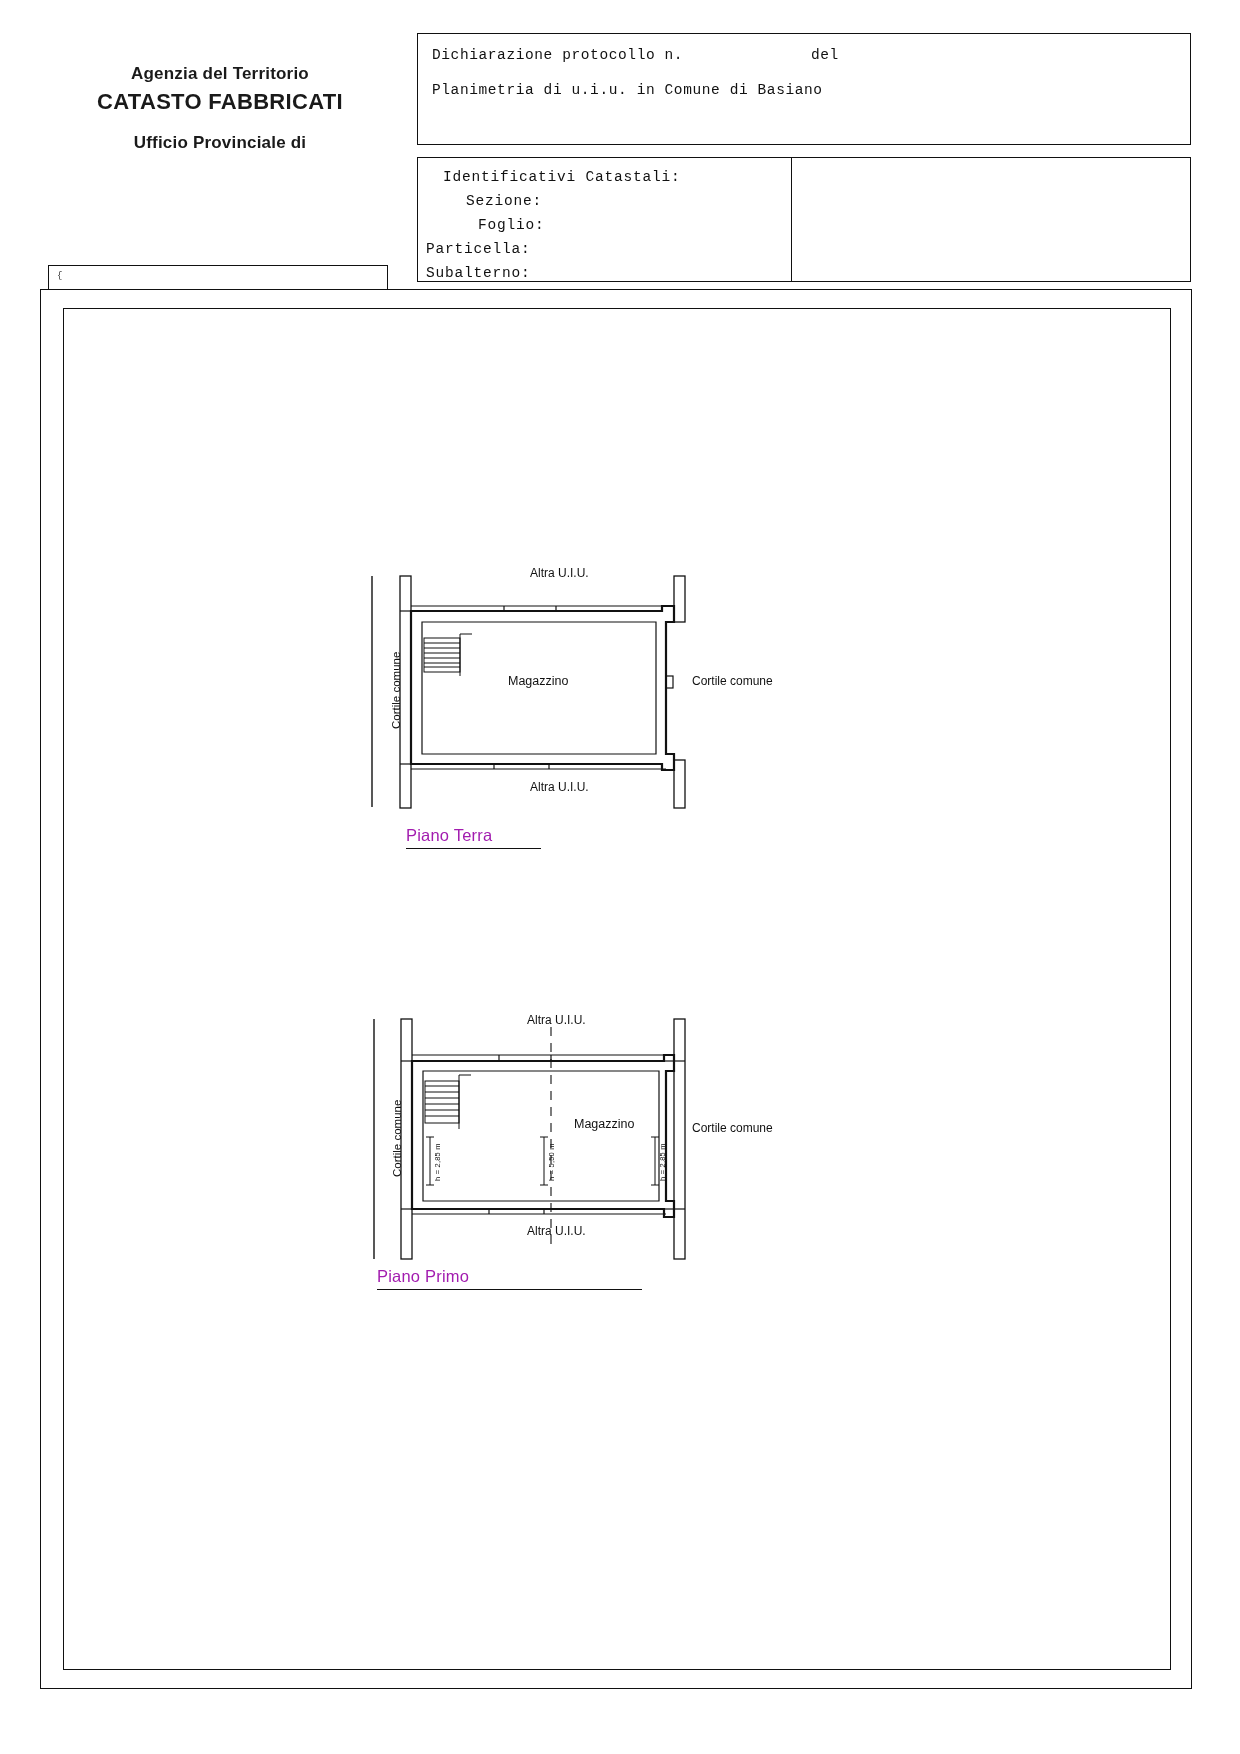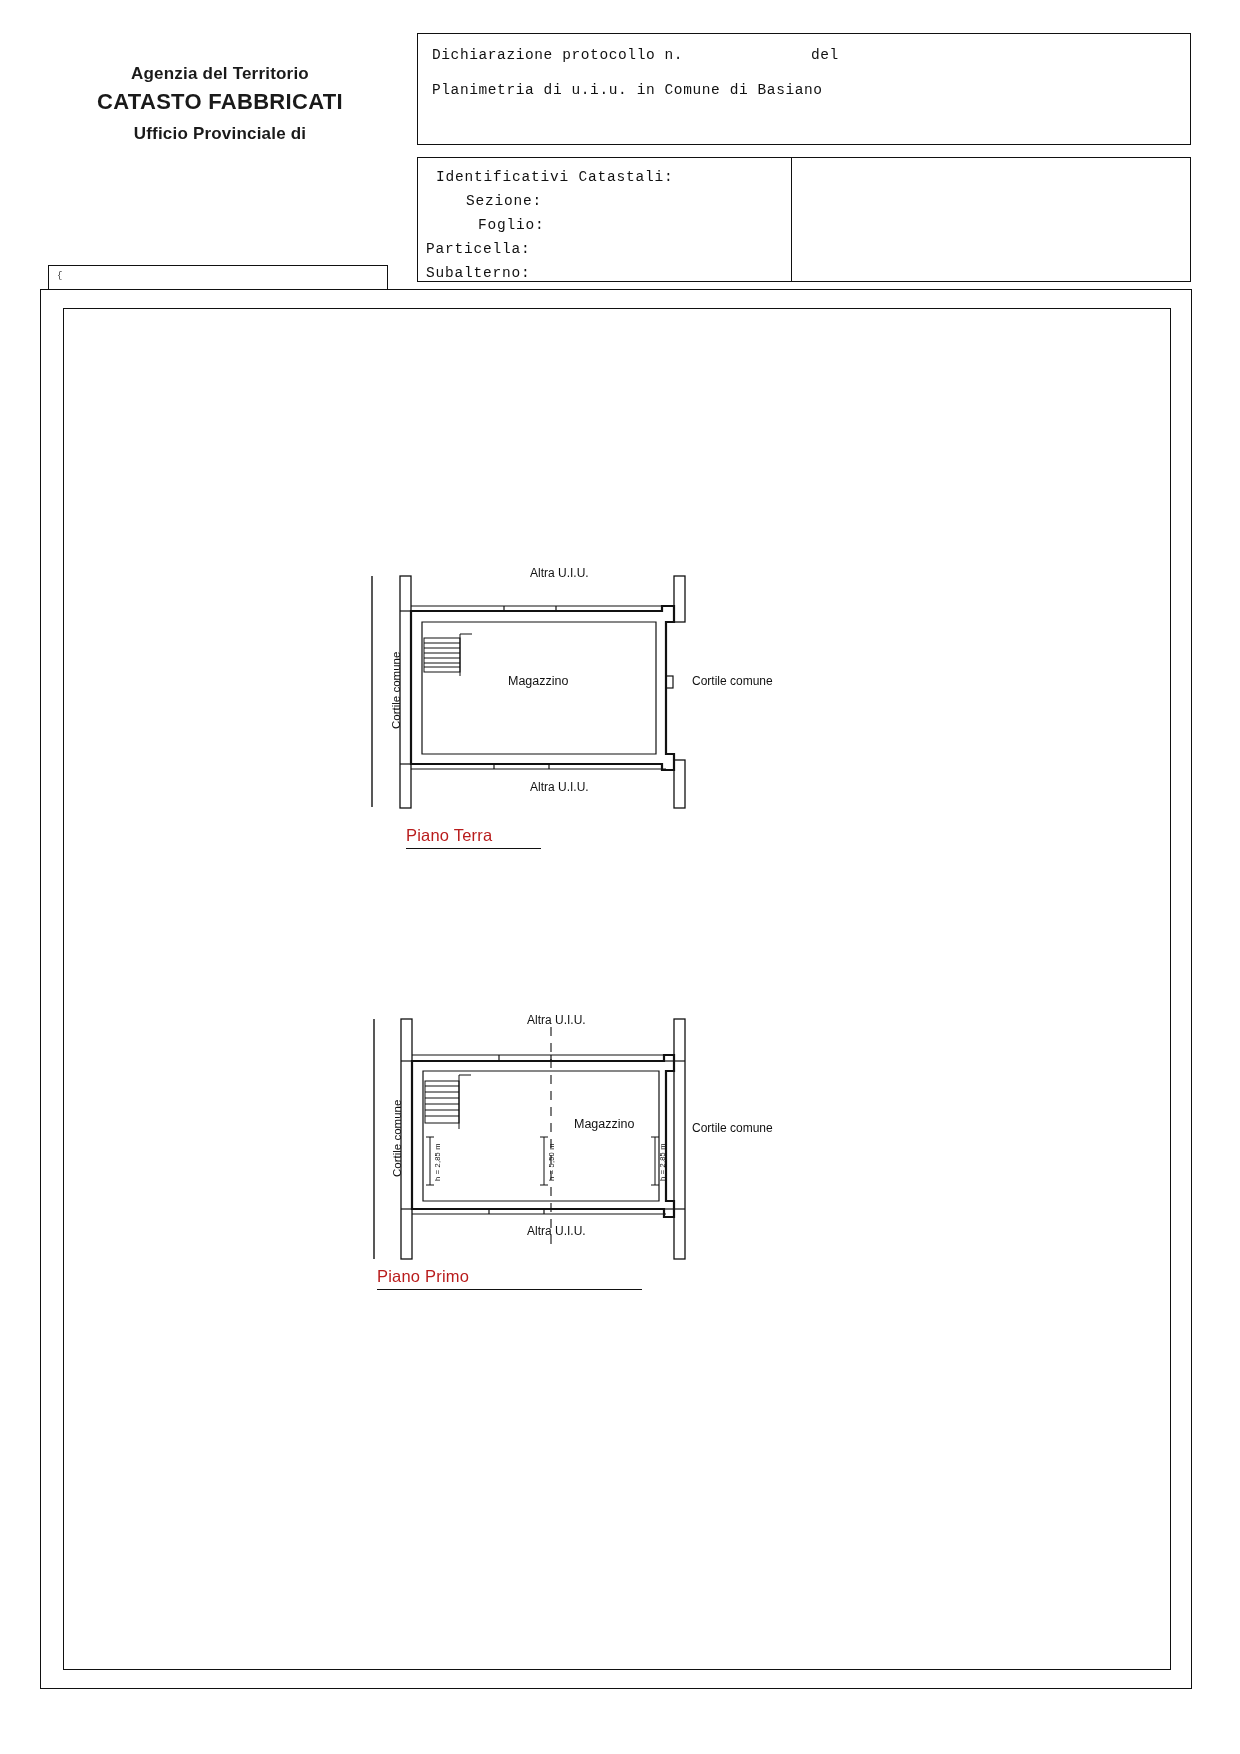--- a/index.html
+++ b/index.html
@@ -33,21 +33,21 @@
   .agency-line2 {
     font-size: 22px;
     font-weight: bold;
     letter-spacing: 0.3px;
     margin-top: 2px;
   }
   .agency-line3 {
     font-size: 17px;
     font-weight: bold;
     letter-spacing: 0.2px;
-    margin-top: 4px;
+    margin-top: 13px;
   }
   .agency-line4 {
     font-size: 20px;
     font-weight: bold;
     letter-spacing: 0.3px;
     margin-top: 2px;
   }
 
   
   .proto-box {
@@ -89,21 +89,21 @@
     background: #111;
   }
   .ident-line {
     position: absolute;
     font-family: "Liberation Mono", monospace;
     font-size: 14.5px;
     letter-spacing: 0.8px;
     color: #111;
     white-space: pre;
   }
-  .ident-title { left: 18px; top: 11px; }
+  .ident-title { left: 25px; top: 11px; }
   .ident-sez   { left: 48px; top: 35px; }
   .ident-fog   { left: 60px; top: 59px; }
   .ident-part  { left: 8px;  top: 83px; }
   .ident-sub   { left: 8px;  top: 107px; }
   .ident-ghost {
     position: absolute;
     left: 388px;
     top: 14px;
     font-family: "Liberation Mono", monospace;
     font-size: 11px;
@@ -156,21 +156,21 @@
   
   .plan {
     position: absolute;
   }
   .plan-svg-wrap { position: absolute; left: 0; top: 0; }
 
   .plan-label {
     position: absolute;
     font-family: "Liberation Sans", sans-serif;
     font-size: 16.5px;
-    color: #b91c1c;
+    color: #a21caf;
     letter-spacing: 0.2px;
   }
   .plan-label .rule {
     display: block;
     height: 1.4px;
     background: #111;
     margin-top: 3px;
   }
   .lbl {
     position: absolute;

